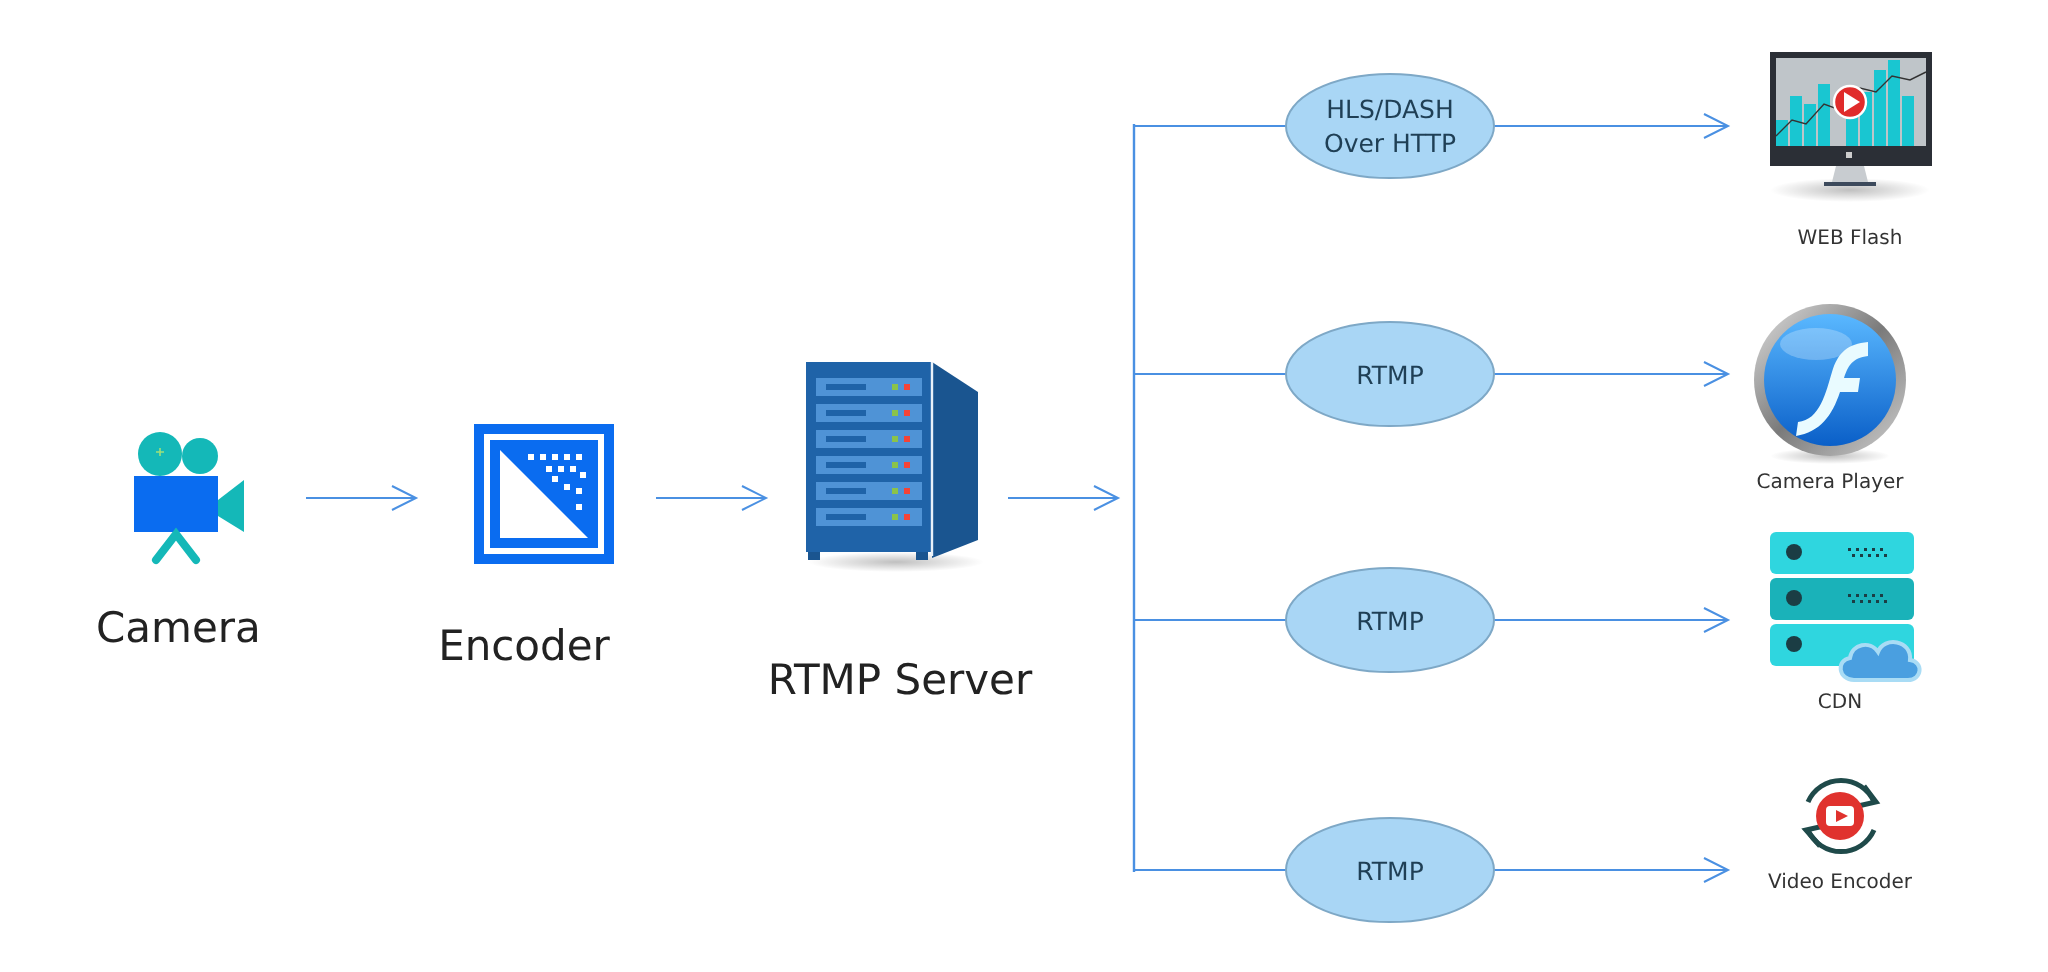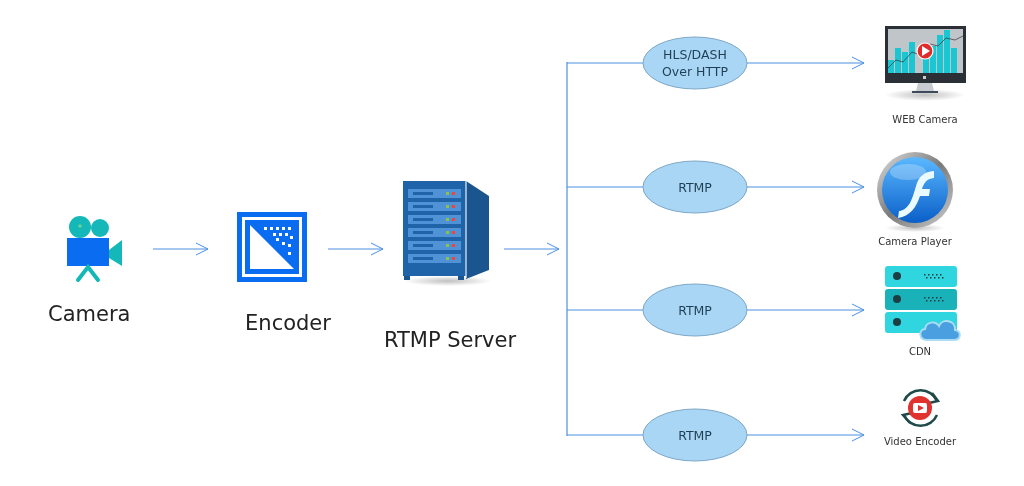--- a/index.html
+++ b/index.html
@@ -231,19 +231,19 @@
     <polyline points="932,393 938,401 929,403" fill="none" stroke="#1f4a4a" stroke-width="2.5"></polyline>
     <path d="M937,415 A18,18 0 0 1 904,415" fill="none" stroke="#1f4a4a" stroke-width="2.5"></path>
     <polyline points="910,423 903,415 912,413" fill="none" stroke="#1f4a4a" stroke-width="2.5"></polyline>
     <circle cx="920" cy="408" r="12" fill="#e0322e"></circle>
     <rect x="913" y="403" width="14" height="10" rx="2" fill="#ffffff"></rect>
     <polygon points="918,405 924,408 918,411" fill="#e0322e"></polygon>
   </g>
 </svg>
 
 <div class="label-big" style="left:48px; top:302px; width:80px;">Camera</div>
-<div class="label-big" style="left:238px; top:311px; width:100px;">Encoder</div>
+<div class="label-big" style="left:212px; top:311px; width:100px;">Encoder</div>
 <div class="label-big" style="left:375px; top:328px; width:150px;">RTMP Server</div>
 
-<div class="label-small" style="left:880px; top:114px; width:90px;">WEB Camera</div>
+<div class="label-small" style="left:880px; top:114px; width:90px;">WEB Flash</div>
 <div class="label-small" style="left:870px; top:236px; width:90px;">Camera Player</div>
 <div class="label-small" style="left:875px; top:346px; width:90px;">CDN</div>
 <div class="label-small" style="left:870px; top:436px; width:100px;">Video Encoder</div>
 
 </body></html>

